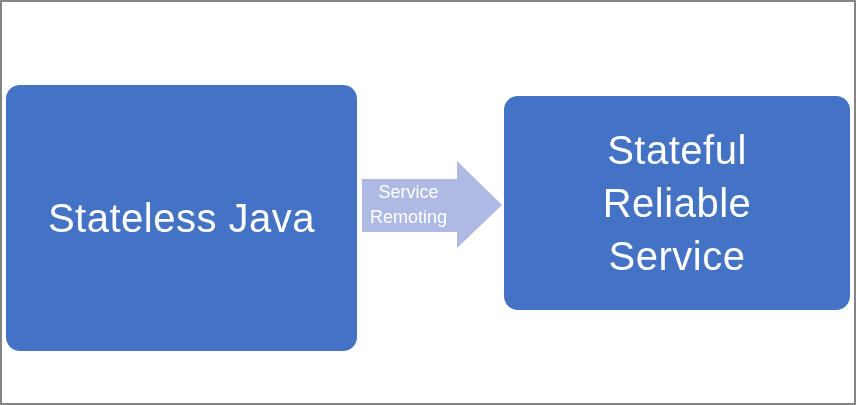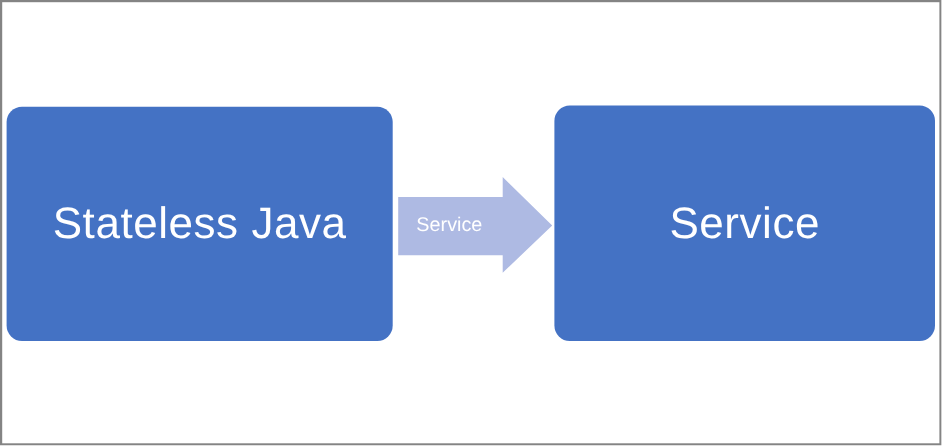--- a/index.html
+++ b/index.html
@@ -7,21 +7,21 @@
     position:relative;width:856px;height:405px;background:#ffffff;
     border:2px solid #848484;box-sizing:border-box;overflow:hidden;
     font-family:"Liberation Sans",sans-serif;
   }
   .node{
     position:absolute;background:#4472C4;border-radius:14px;color:#ffffff;
     display:flex;flex-direction:column;align-items:center;justify-content:center;
     text-align:center;
   }
   .node .line{font-size:40px;line-height:53px;font-weight:400;letter-spacing:0.5px;}
-  .node-left{left:4px;top:95px;width:351px;height:213px;}
+  .node-left{left:4px;top:83px;width:351px;height:266px;}
   .node-right{left:502px;top:94px;width:346px;height:214px;}
   .arrow-wrap{position:absolute;left:358px;top:157px;width:142px;height:91px;}
   .arrow-wrap svg{position:absolute;left:0;top:0;width:142px;height:91px;display:block;}
   .arrow-shape{fill:#AEBAE3;}
   .arrow-label{
     position:absolute;left:0;top:0;width:97px;height:91px;
     display:flex;flex-direction:column;align-items:center;justify-content:center;
     color:#ffffff;text-align:center;
   }
   .arrow-label .aline{font-size:18px;line-height:25px;}
@@ -34,20 +34,23 @@
   <div class="node node-left">
     <span class="line">Stateless Java</span>
   </div>
 
   <div class="arrow-wrap">
     <svg viewBox="0 0 142 91" aria-hidden="true">
       <polygon class="arrow-shape" points="2,20 97,20 97,2 142,46 97,89 97,73 2,73" fill="#AEBAE3"></polygon>
     </svg>
     <div class="arrow-label">
       <span class="aline">Service</span>
+      <span class="aline">Remoting</span>
     </div>
   </div>
 
   <div class="node node-right">
+    <span class="line">Stateful</span>
+    <span class="line">Reliable</span>
     <span class="line">Service</span>
   </div>
 
 </div>
 
 </body></html>

